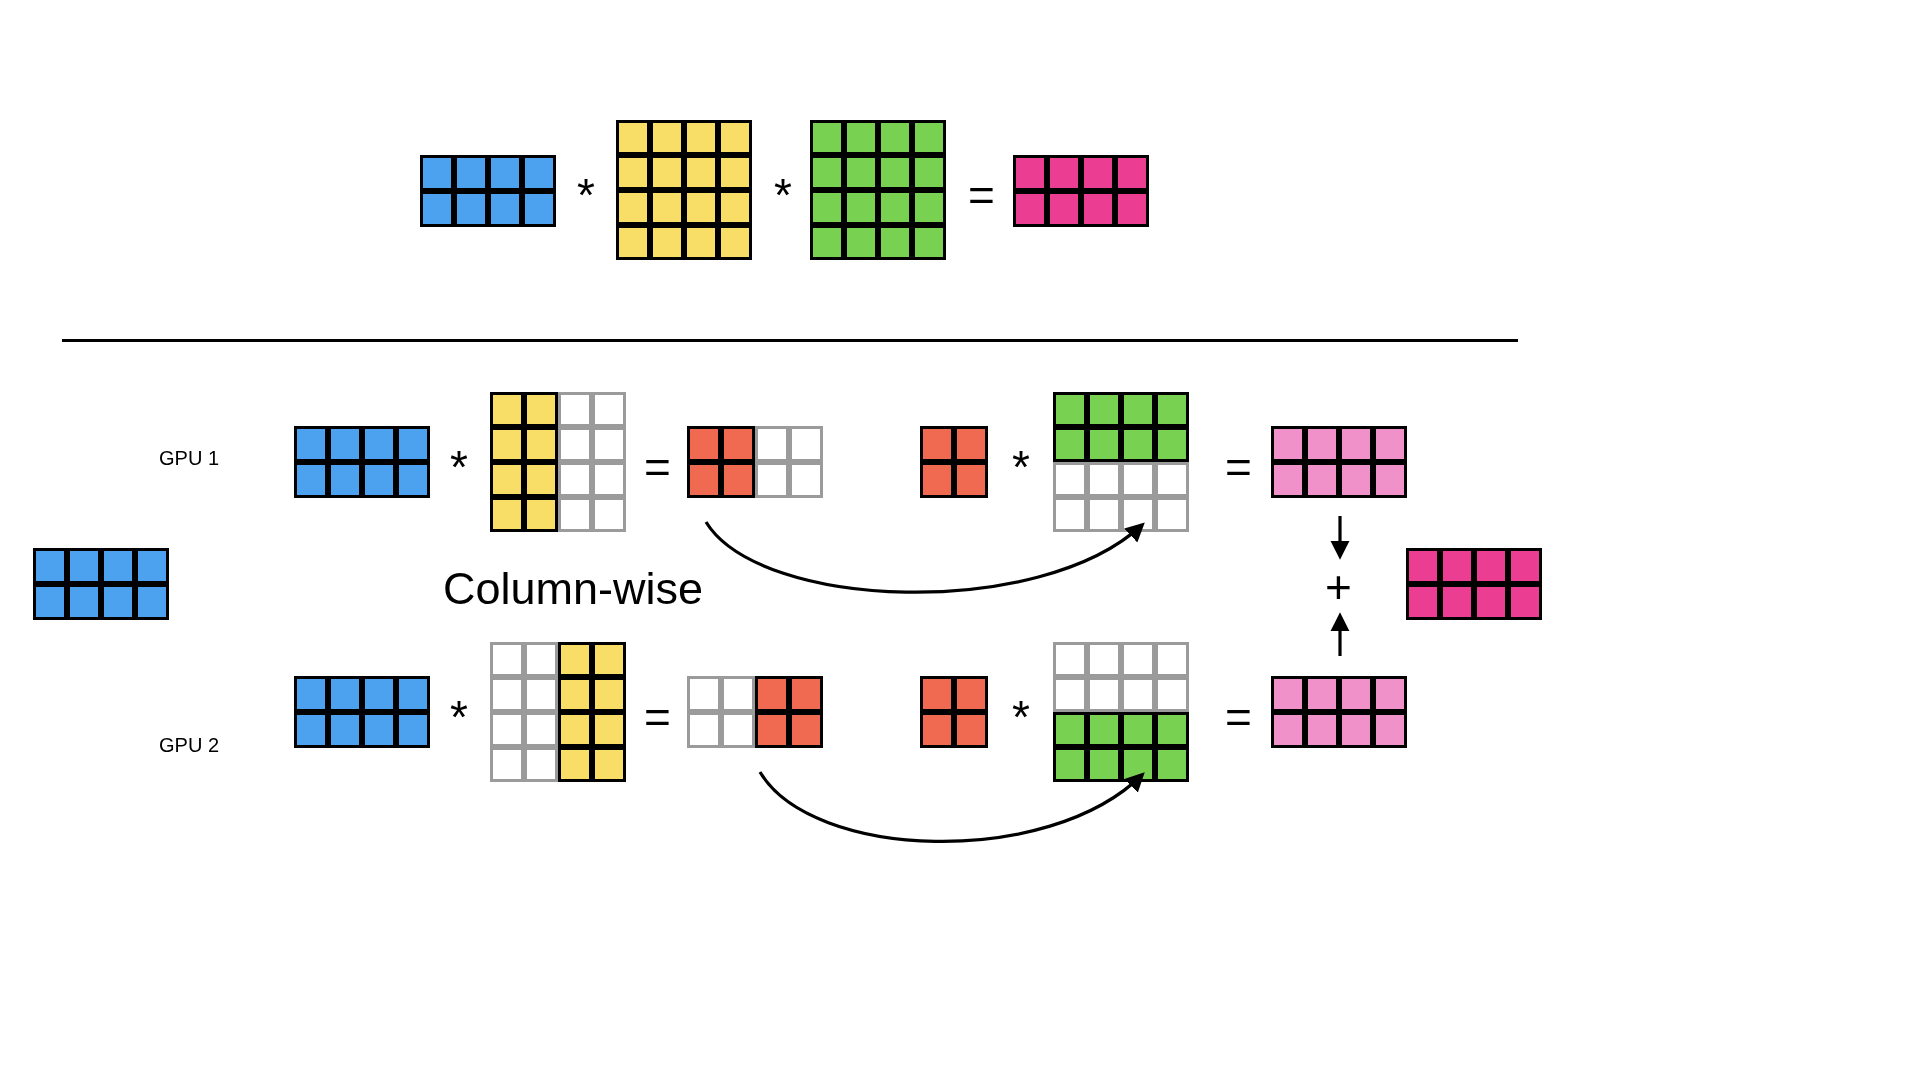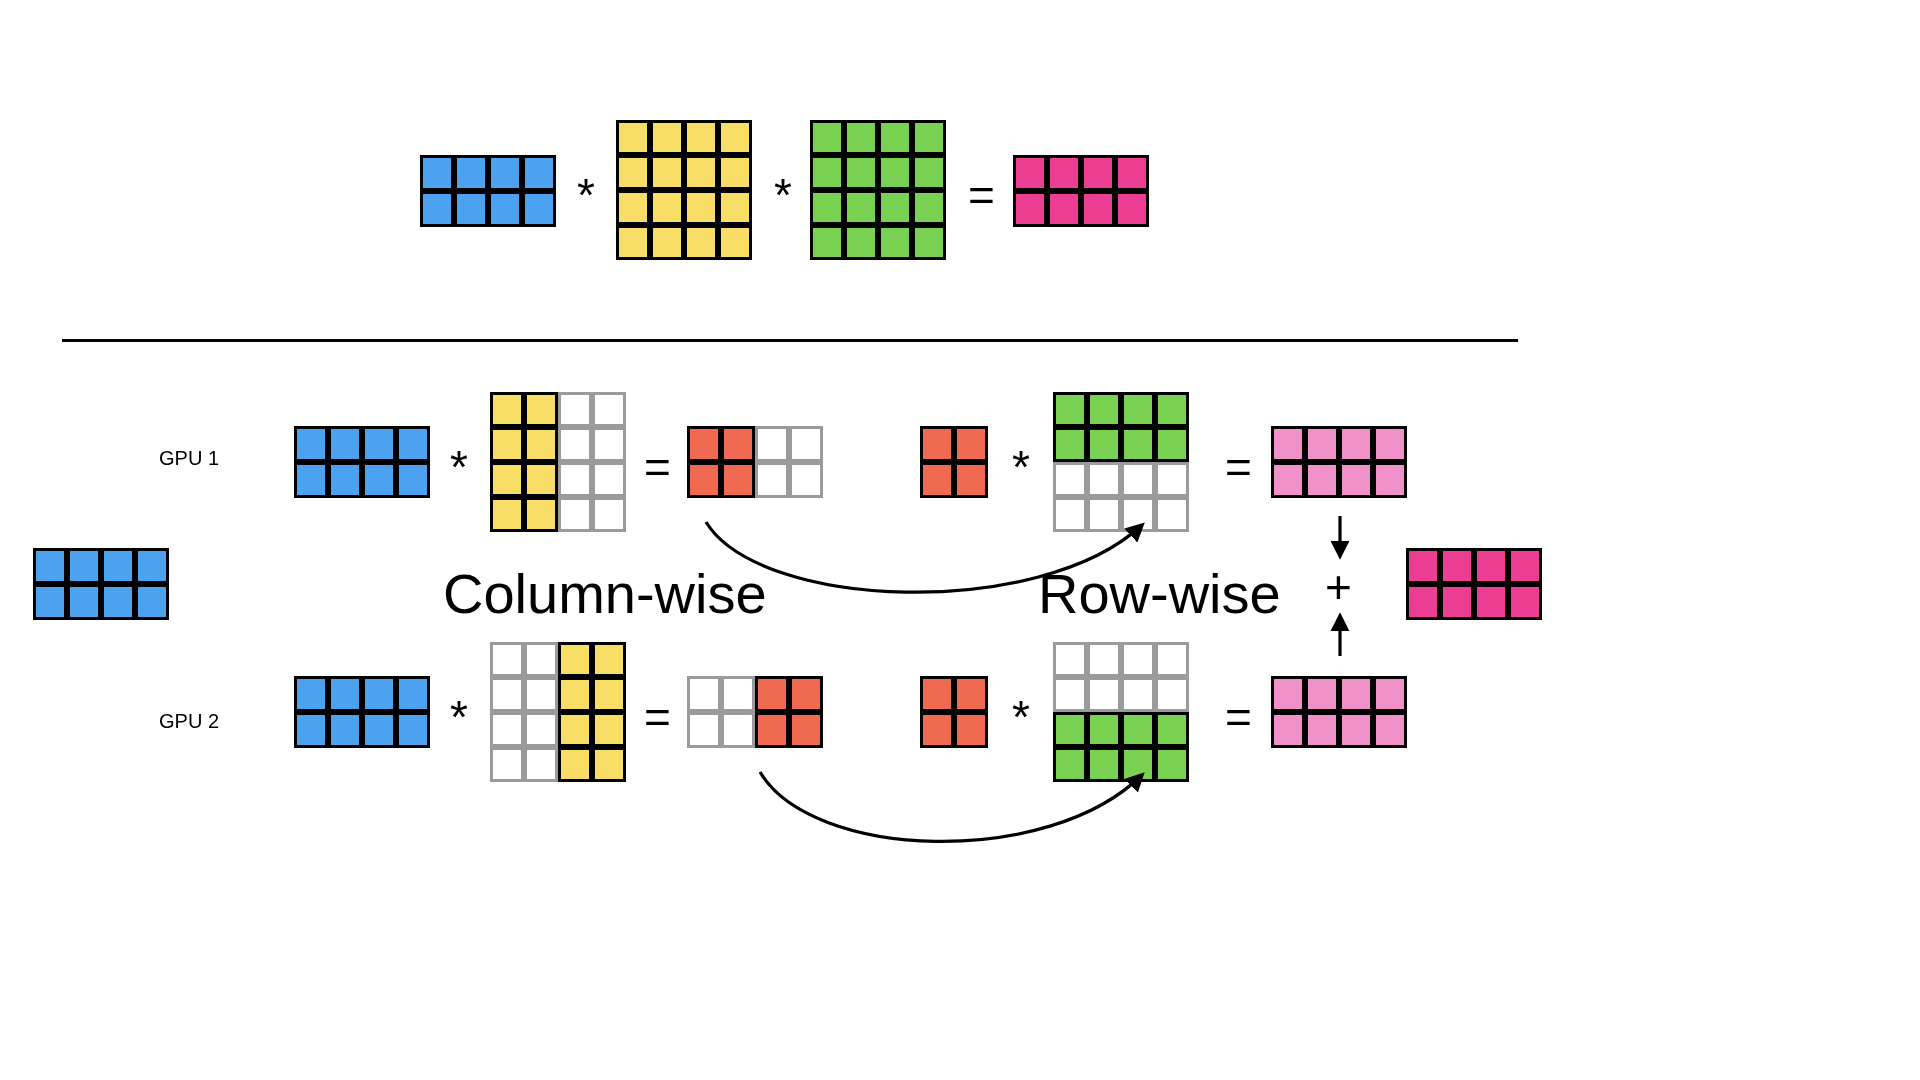--- a/index.html
+++ b/index.html
@@ -72,21 +72,21 @@
   .label {
     position: absolute;
     white-space: nowrap;
     color: #000000;
     line-height: 1;
   }
   .gpu-label {
     font-size: 20px;
   }
   .mode-label {
-    font-size: 56px;
+    font-size: 45px;
   }
 
   
   .divider {
     position: absolute;
     background: #000000;
   }
 
   
   .arrow-layer {
@@ -175,21 +175,20 @@
     <div class="cell on f-blue"></div>
     <div class="cell on f-blue"></div>
     <div class="cell on f-blue"></div>
     <div class="cell on f-blue"></div>
     <div class="cell on f-blue"></div>
     <div class="cell on f-blue"></div>
     <div class="cell on f-blue"></div>
   </div>
 
   <div class="label mode-label" style="left:443px; top:566px;">Column-wise</div>
-  <div class="label mode-label" style="left:1038px; top:566px;">Row-wise</div>
 
   <div class="label gpu-label" style="left:159px; top:448px;">GPU 1</div>
 
   <div class="matrix" style="left:294px; top:426px; width:136px; height:72px; grid-template-columns:repeat(4,1fr); grid-template-rows:repeat(2,1fr);">
     <div class="cell on f-blue"></div>
     <div class="cell on f-blue"></div>
     <div class="cell on f-blue"></div>
     <div class="cell on f-blue"></div>
     <div class="cell on f-blue"></div>
     <div class="cell on f-blue"></div>
@@ -265,21 +264,21 @@
     <div class="cell on f-pink"></div>
     <div class="cell on f-pink"></div>
     <div class="cell on f-pink"></div>
     <div class="cell on f-pink"></div>
     <div class="cell on f-pink"></div>
     <div class="cell on f-pink"></div>
     <div class="cell on f-pink"></div>
     <div class="cell on f-pink"></div>
   </div>
 
-  <div class="label gpu-label" style="left:159px; top:711px;">GPU 2</div>
+  <div class="label gpu-label" style="left:159px; top:735px;">GPU 2</div>
 
   <div class="matrix" style="left:294px; top:676px; width:136px; height:72px; grid-template-columns:repeat(4,1fr); grid-template-rows:repeat(2,1fr);">
     <div class="cell on f-blue"></div>
     <div class="cell on f-blue"></div>
     <div class="cell on f-blue"></div>
     <div class="cell on f-blue"></div>
     <div class="cell on f-blue"></div>
     <div class="cell on f-blue"></div>
     <div class="cell on f-blue"></div>
     <div class="cell on f-blue"></div>

